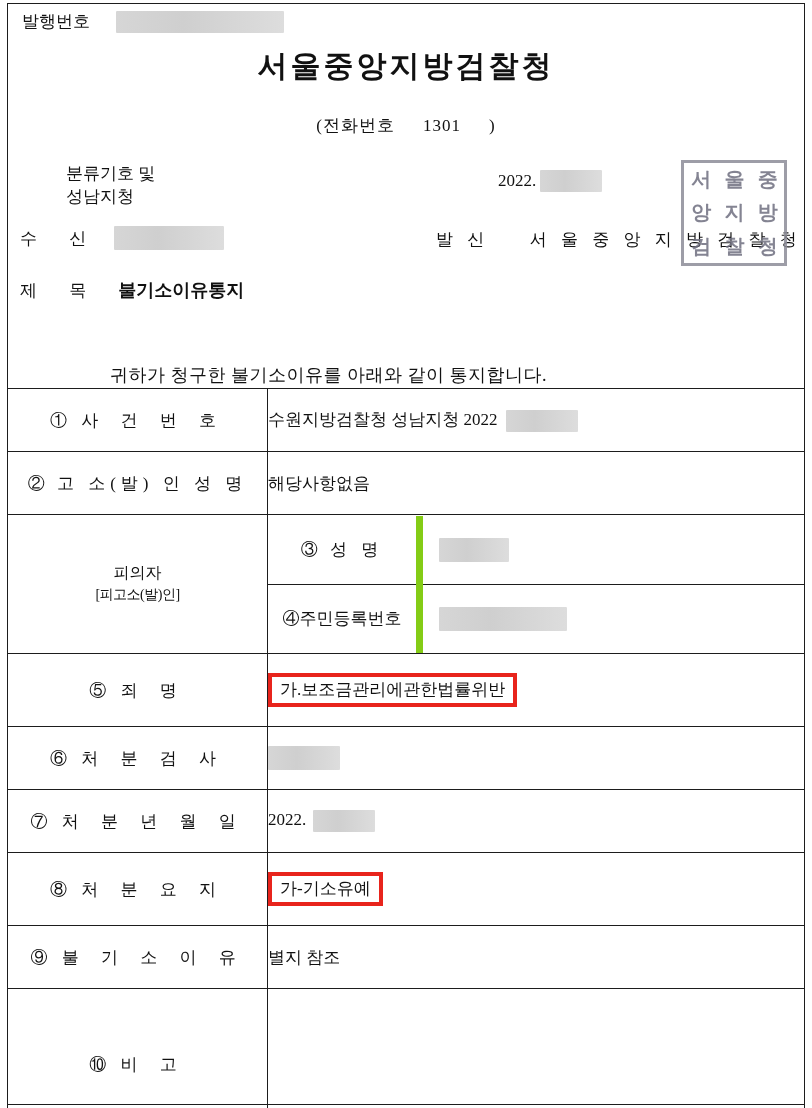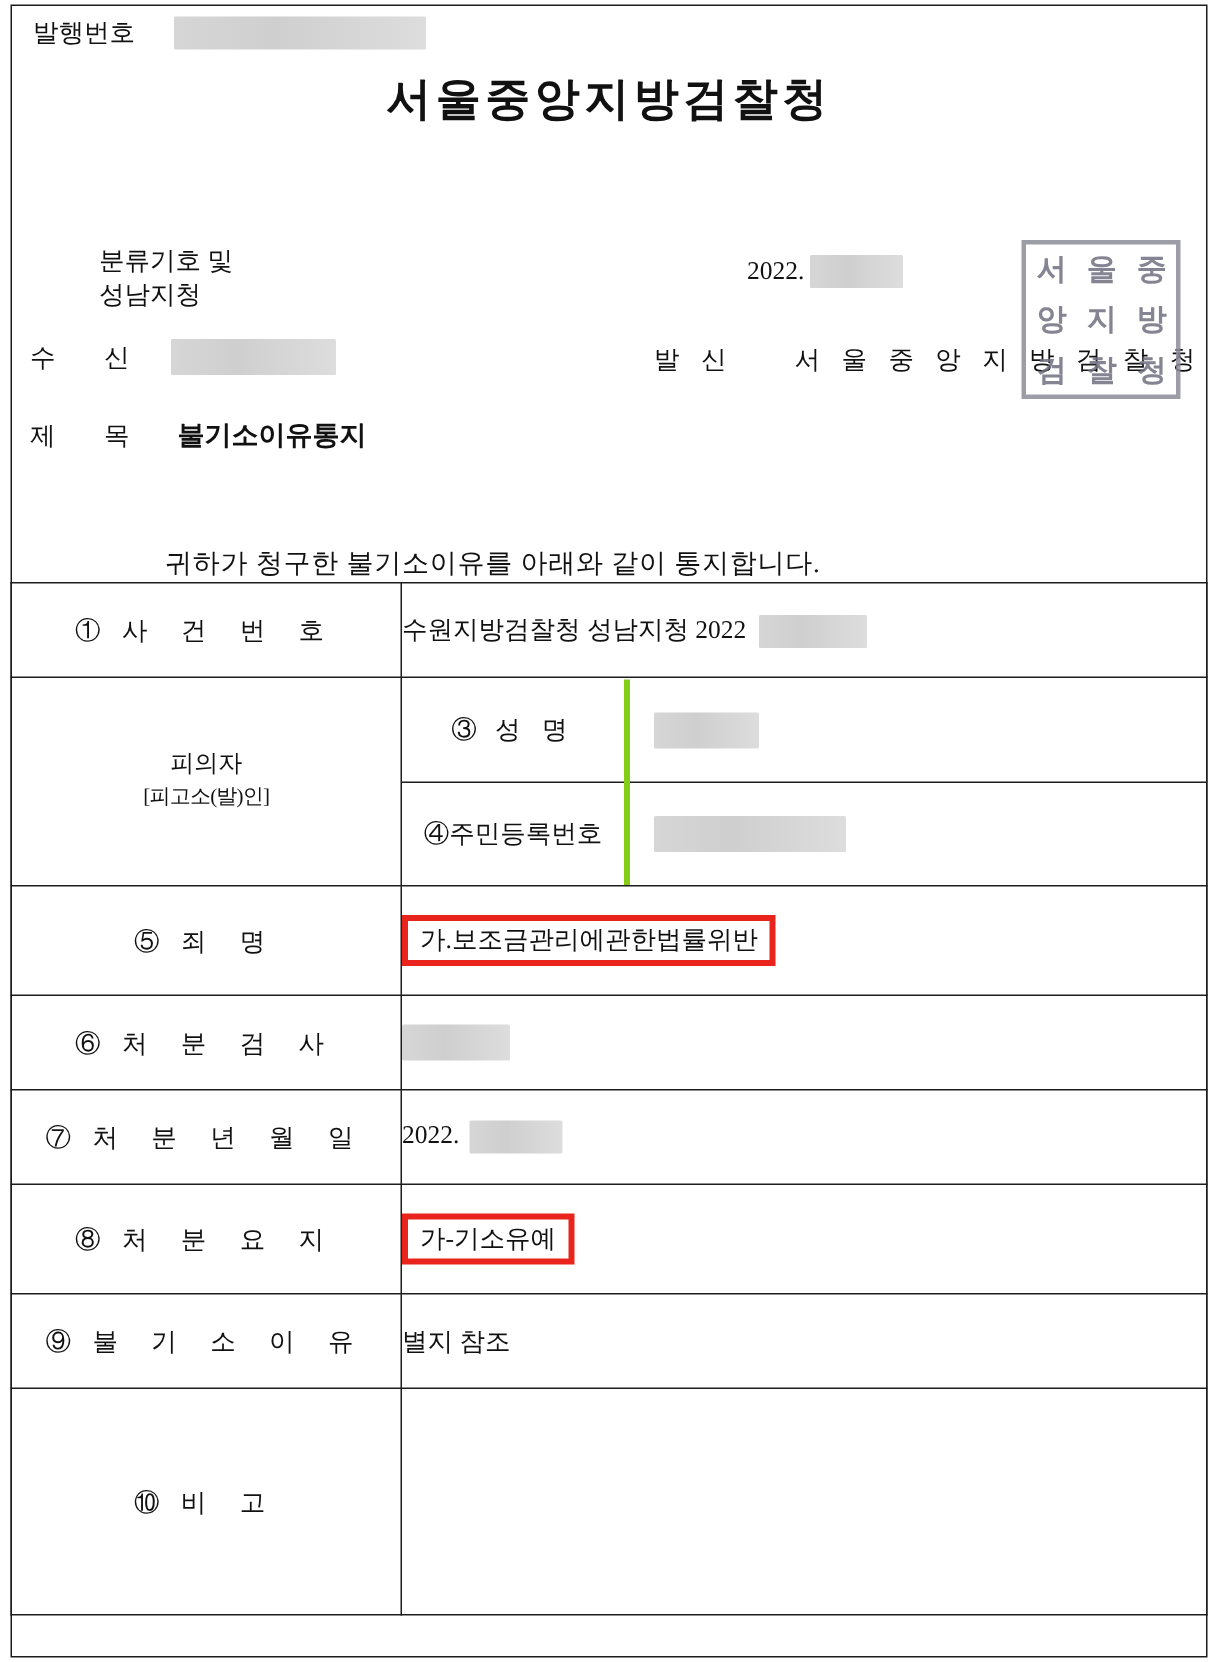--- a/index.html
+++ b/index.html
@@ -207,40 +207,43 @@
     border-collapse: collapse;
     table-layout: fixed;
   }
   .nested-tbl td {
     border: 0;
     height: 68px;
   }
   .nested-tbl tr:first-child td { border-bottom: 1px solid #1d1d1d; }
   .nested-tbl td.n-lbl {
     width: 148px;
-    border-right: 4px solid #84cc16;
+    border-right: 7px solid #84cc16;
     text-align: center;
     white-space: nowrap;
   }
   .nested-tbl td.n-val { padding-left: 16px; }
 </style>
 </head>
 <body>
 
 <div class="page">
 
   <div class="doc-frame"></div>
 
   <div class="issue-no-row">
     <span>발행번호</span>
     <span class="redact" style="width:168px;height:22px;"></span>
   </div>
 
   <div class="office-title">서울중앙지방검찰청</div>
 
+  <div class="phone-line">
+    <span>(전화번호</span><span class="num">1301</span><span>)</span>
+  </div>
 
   <div class="class-label">
     <div>분류기호 및</div>
     <div>성남지청</div>
   </div>
 
   <div class="date-right">
     <span>2022.</span>
     <span class="redact" style="width:62px;height:22px;"></span>
   </div>
@@ -286,20 +289,27 @@
         <td class="lbl-cell h-normal">
           <span>①</span>
           <span class="spread" style="margin-left:10px;">사  건  번  호</span>
         </td>
         <td class="val-cell h-normal">
           <span>수원지방검찰청 성남지청 2022</span>
           <span class="redact" style="width:72px;height:22px;margin-left:4px;"></span>
         </td>
       </tr>
 
+      <tr>
+        <td class="lbl-cell h-normal">
+          <span>②</span>
+          <span class="spread-sm" style="margin-left:8px;">고 소(발) 인  성 명</span>
+        </td>
+        <td class="val-cell h-normal">해당사항없음</td>
+      </tr>
 
       <tr>
         <td class="lbl-cell" style="height:138px;">
           <div class="subject-label-wrap">
             <div>피의자</div>
             <div class="second">[피고소(발)인]</div>
           </div>
         </td>
         <td style="padding:0;">
           <table class="nested-tbl">

